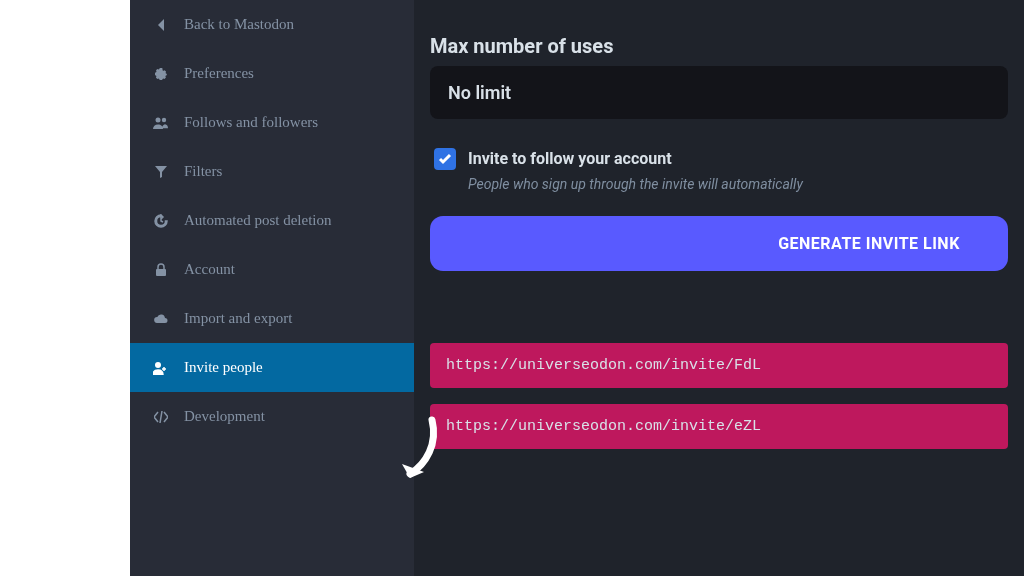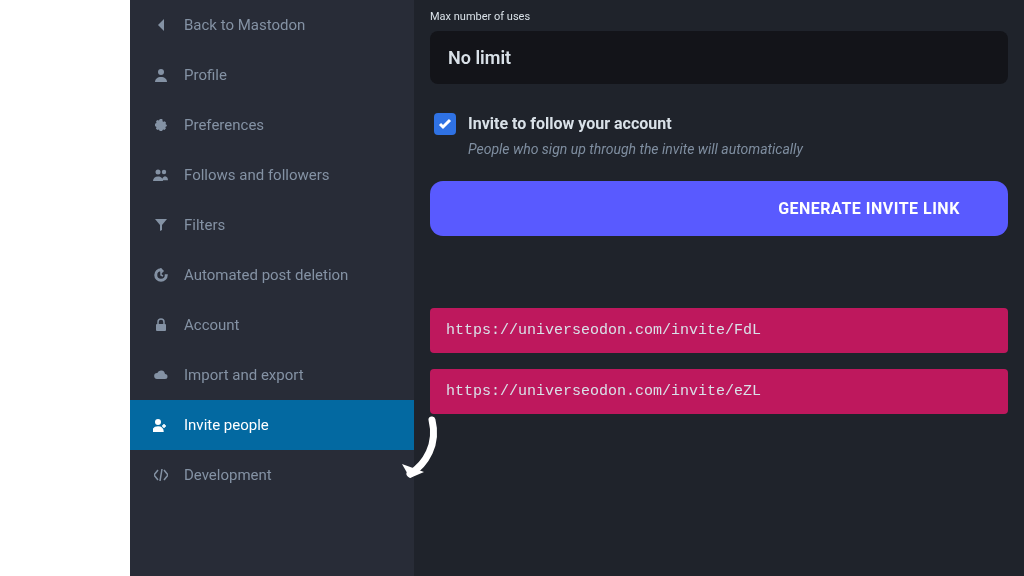--- a/index.html
+++ b/index.html
@@ -23,20 +23,21 @@
     flex-shrink: 0;
     background: #282c37;
   }
   .sidebar-item {
     display: flex;
     align-items: center;
     padding: 16px 20px;
     color: #8492a4;
     font-size: 15px;
     cursor: pointer;
+    font-family: Liberation Serif, serif;
   }
   .sidebar-item.active {
     background: #0369a1;
     color: #ffffff;
   }
   .sidebar-item .icon {
     width: 22px;
     display: inline-flex;
     justify-content: center;
     margin-right: 12px;
@@ -44,23 +45,24 @@
   .sidebar-item svg { fill: currentColor; }
 
   .main {
     flex: 1;
     background: #1f232b;
     padding: 10px 16px 0 16px;
     position: relative;
   }
   .field-label {
     color: #d9e1e8;
-    font-size: 11px;
-    font-weight: 400;
+    font-size: 20px;
+    font-weight: 700;
     margin-bottom: 8px;
+    margin-top: 24px;
   }
   .select-box {
     background: #131419;
     color: #d9e1e8;
     font-size: 18px;
     font-weight: 600;
     padding: 16px 18px;
     border-radius: 8px;
     margin-bottom: 28px;
     cursor: pointer;
@@ -139,29 +141,20 @@
 
     <div class="sidebar-item">
       <span class="icon">
         <svg width="10" height="14" viewBox="0 0 10 14">
             <path d="M8 1 L2 7 L8 13 Z"></path>
           </svg>
       </span>
       <span>Back to Mastodon</span>
     </div>
 
-    <div class="sidebar-item">
-      <span class="icon">
-        <svg width="14" height="14" viewBox="0 0 14 14">
-            <circle cx="7" cy="4" r="3"></circle>
-            <path d="M1 14c0-3 2.5-5 6-5s6 2 6 5z"></path>
-          </svg>
-      </span>
-      <span>Profile</span>
-    </div>
 
     <div class="sidebar-item">
       <span class="icon">
         <svg width="14" height="14" viewBox="0 0 14 14">
             <path d="M7 9a2 2 0 100-4 2 2 0 000 4zm6-2l-1-.3a5 5 0 00-.4-1l.5-1-1.4-1.4-1 .5a5 5 0 00-1-.4L8.3 1H5.7l-.3 1a5 5 0 00-1 .4l-1-.5L2 3.3l.5 1a5 5 0 00-.4 1L1 5.7v2.6l1 .3c.1.4.3.7.4 1l-.5 1L3.3 12l1-.5c.3.2.6.3 1 .4l.3 1h2.6l.3-1c.4-.1.7-.3 1-.4l1 .5 1.4-1.4-.5-1c.2-.3.3-.6.4-1l1-.3V5.7z"></path>
           </svg>
       </span>
       <span>Preferences</span>
     </div>
 

